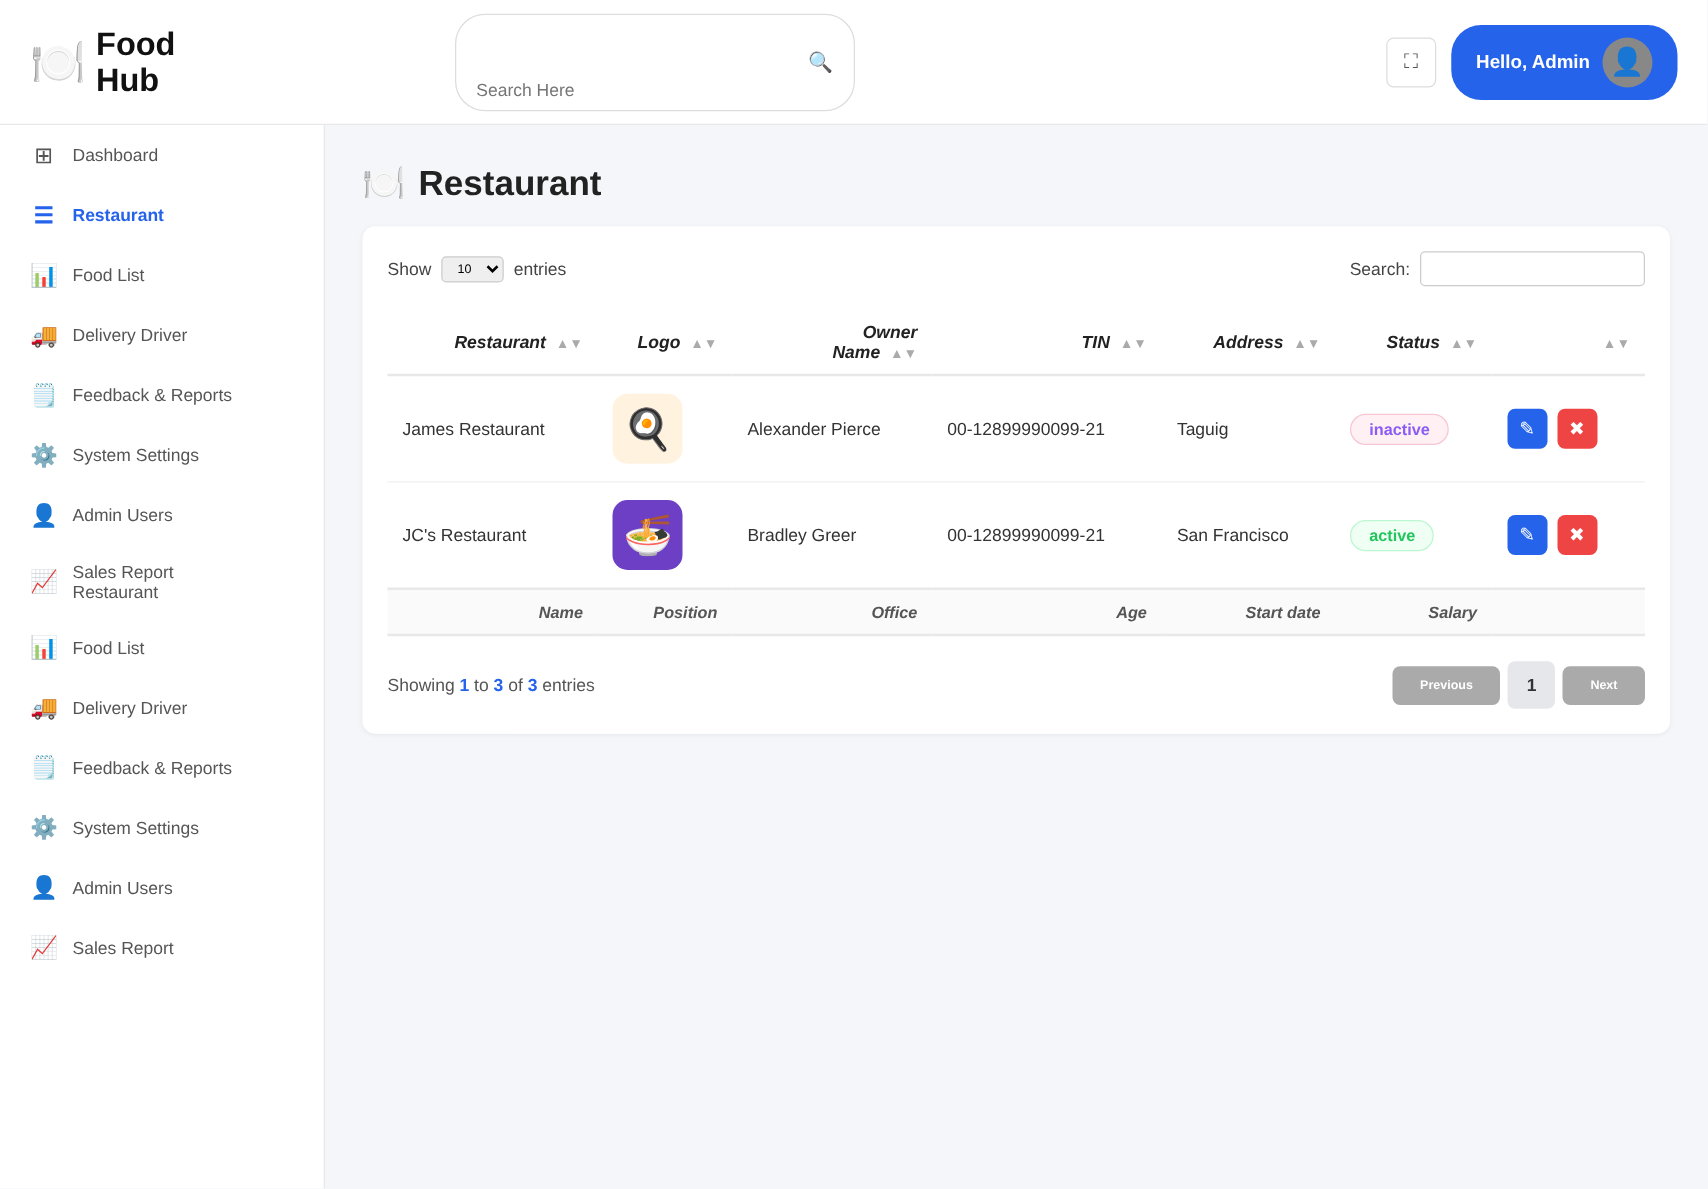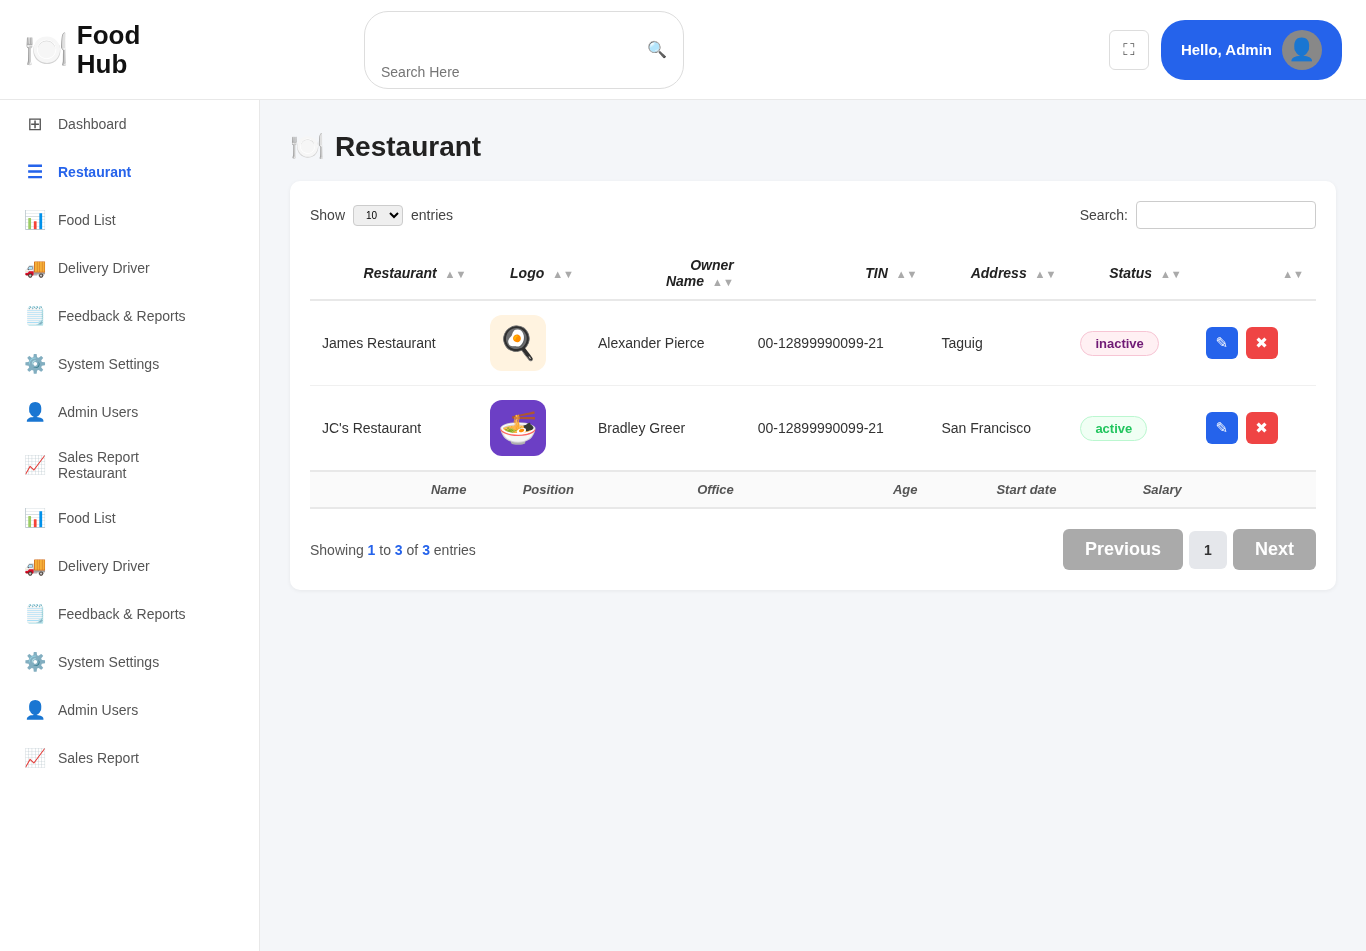--- a/index.html
+++ b/index.html
@@ -221,21 +221,21 @@
       font-size: 32px;
     }
 
     .status-badge {
       display: inline-block;
       padding: 4px 14px;
       border-radius: 20px;
       font-size: 13px;
       font-weight: 600;
     }
-    .status-inactive { background: #fff0f3; color: #701a75; border: 1px solid #f7c5d4; }
+    .status-inactive { background: #fff0f3; color: #8b5cf6; border: 1px solid #f7c5d4; }
     .status-active { background: #f0fff4; color: #22c55e; border: 1px solid #bbf7d0; }
 
     .action-btn {
       width: 32px; height: 32px;
       border-radius: 6px;
       border: none;
       cursor: pointer;
       display: inline-flex; align-items: center; justify-content: center;
       font-size: 15px;
       margin-right: 4px;
@@ -254,21 +254,21 @@
     .pagination {
       display: flex;
       align-items: center;
       gap: 6px;
     }
     .page-btn {
       padding: 10px 22px;
       border-radius: 6px;
       border: none;
       cursor: pointer;
-      font-size: 18px;
+      font-size: 10px;
       font-weight: 600;
       background: #aaa;
       color: #fff;
     }
     .page-num {
       width: 38px; height: 38px;
       border-radius: 6px;
       border: none;
       background: #e5e7eb;
       color: #333;

